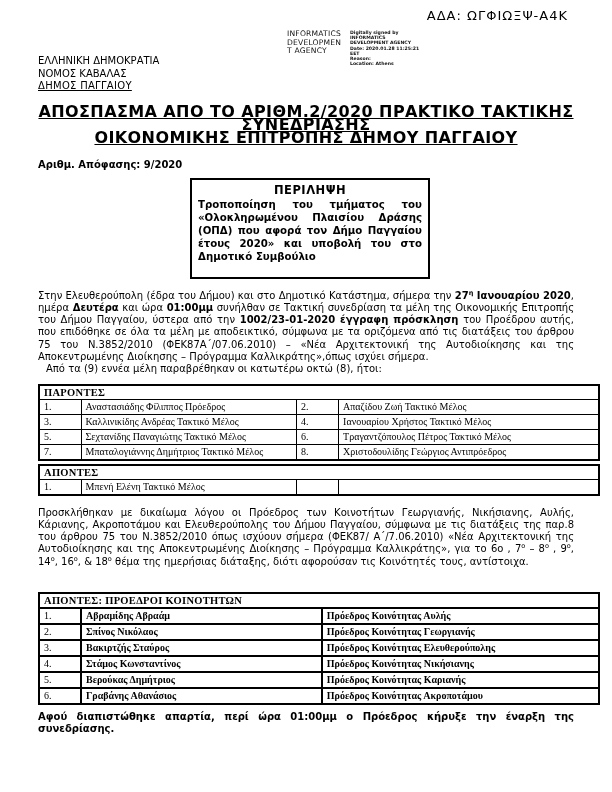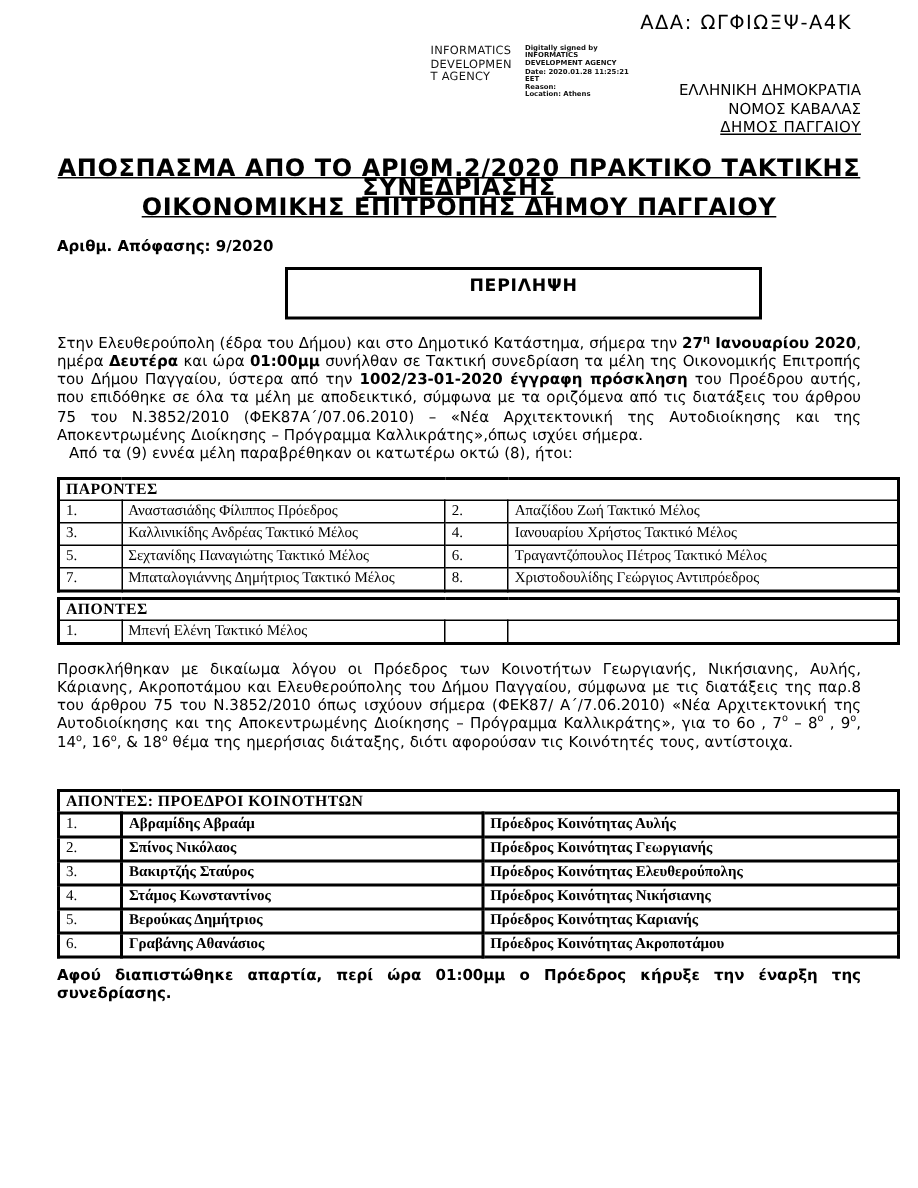--- a/index.html
+++ b/index.html
@@ -5,27 +5,27 @@
   html,body{margin:0;padding:0;background:#888;}
   .page{
     width:612px;height:792px;background:#ffffff;position:relative;
     margin:0 auto;box-sizing:border-box;padding:0 38px;overflow:hidden;
     font-family:"DejaVu Sans",sans-serif;font-size:10px;color:#000;
   }
   .ada{position:absolute;top:8px;right:44px;font-size:13px;letter-spacing:1px;white-space:nowrap;}
   .stamp{position:absolute;top:30px;left:287px;display:flex;gap:5px;color:#111;}
   .stamp-agency{width:58px;font-size:7.6px;line-height:8.6px;font-weight:500;letter-spacing:0.2px;}
   .stamp-sig{font-size:4.6px;line-height:5.2px;font-weight:600;}
-  .gov-header{margin:0;padding-top:55px;line-height:12.5px;text-align:right;}
+  .gov-header{margin:0;padding-top:55px;line-height:12.5px;}
   .gov-header .l3{font-weight:normal;text-decoration:underline;letter-spacing:0.3px;}
   .doc-title{margin-top:12px;text-align:center;font-weight:bold;font-size:16px;line-height:13px;letter-spacing:0.4px;}
   .doc-title span{text-decoration:underline;}
   .decision{margin-top:15px;font-weight:bold;}
   .summary-box{
-    margin-top:8px;margin-left:152px;width:318px;box-sizing:border-box;
+    margin-top:8px;margin-left:152px;width:240px;box-sizing:border-box;
     border:2px solid #000;padding:3px 6px 14px 6px;
   }
   .summary-box .s-title{text-align:center;font-weight:bold;font-size:11.5px;letter-spacing:0.5px;}
   .summary-box .s-body{font-weight:bold;font-size:10.2px;line-height:13px;text-align:justify;margin-top:1px;}
   .para{line-height:12.3px;text-align:justify;}
   .p1{margin-top:11px;}
   .p2{text-indent:8px;text-align:left;}
   .p3{margin-top:11px;}
   .p4{margin-top:14px;text-align:left;}
   .p5{margin-top:6px;font-weight:bold;text-align:justify;}
@@ -75,20 +75,21 @@
     <div><span>ΟΙΚΟΝΟΜΙΚΗΣ ΕΠΙΤΡΟΠΗΣ ΔΗΜΟΥ ΠΑΓΓΑΙΟΥ</span></div>
   </div>
 
   <div class="decision">
     <span>Αριθμ. Απόφασης:</span>
     <span>9/2020</span>
   </div>
 
   <div class="summary-box">
     <div class="s-title">ΠΕΡΙΛΗΨΗ</div>
+    <div class="s-body">Τροποποίηση του τμήματος του «Ολοκληρωμένου Πλαισίου Δράσης (ΟΠΔ) που αφορά τον Δήμο Παγγαίου έτους 2020» και υποβολή του στο Δημοτικό Συμβούλιο</div>
   </div>
 
   <div class="para p1"><span>Στην Ελευθερούπολη (έδρα του Δήμου) και στο Δημοτικό Κατάστημα, σήμερα την </span><span style="font-weight: bold;">27</span><sup style="font-weight: bold;">η</sup><span style="font-weight: bold;"> Ιανουαρίου 2020</span><span>, ημέρα </span><span style="font-weight: bold;">Δευτέρα</span><span> και ώρα </span><span style="font-weight: bold;">01:00μμ</span><span> συνήλθαν σε Τακτική συνεδρίαση τα μέλη της Οικονομικής Επιτροπής του Δήμου Παγγαίου, ύστερα από την </span><span style="font-weight: bold;">1002/23-01-2020 έγγραφη πρόσκληση</span><span> του Προέδρου αυτής, που επιδόθηκε σε όλα τα μέλη με αποδεικτικό, σύμφωνα με τα οριζόμενα από τις διατάξεις του άρθρου 75 του Ν.3852/2010 (ΦΕΚ87Α΄/07.06.2010) – «Νέα Αρχιτεκτονική της Αυτοδιοίκησης και της Αποκεντρωμένης Διοίκησης – Πρόγραμμα Καλλικράτης»,όπως ισχύει σήμερα.</span></div>
   <div class="para p2">Από τα (9) εννέα μέλη παραβρέθηκαν οι κατωτέρω οκτώ (8), ήτοι:</div>
 
   <table class="tbl tbl-present">
     <colgroup>
         <col style="width:7.5%">
         <col style="width:38.5%">
         <col style="width:7.5%">

